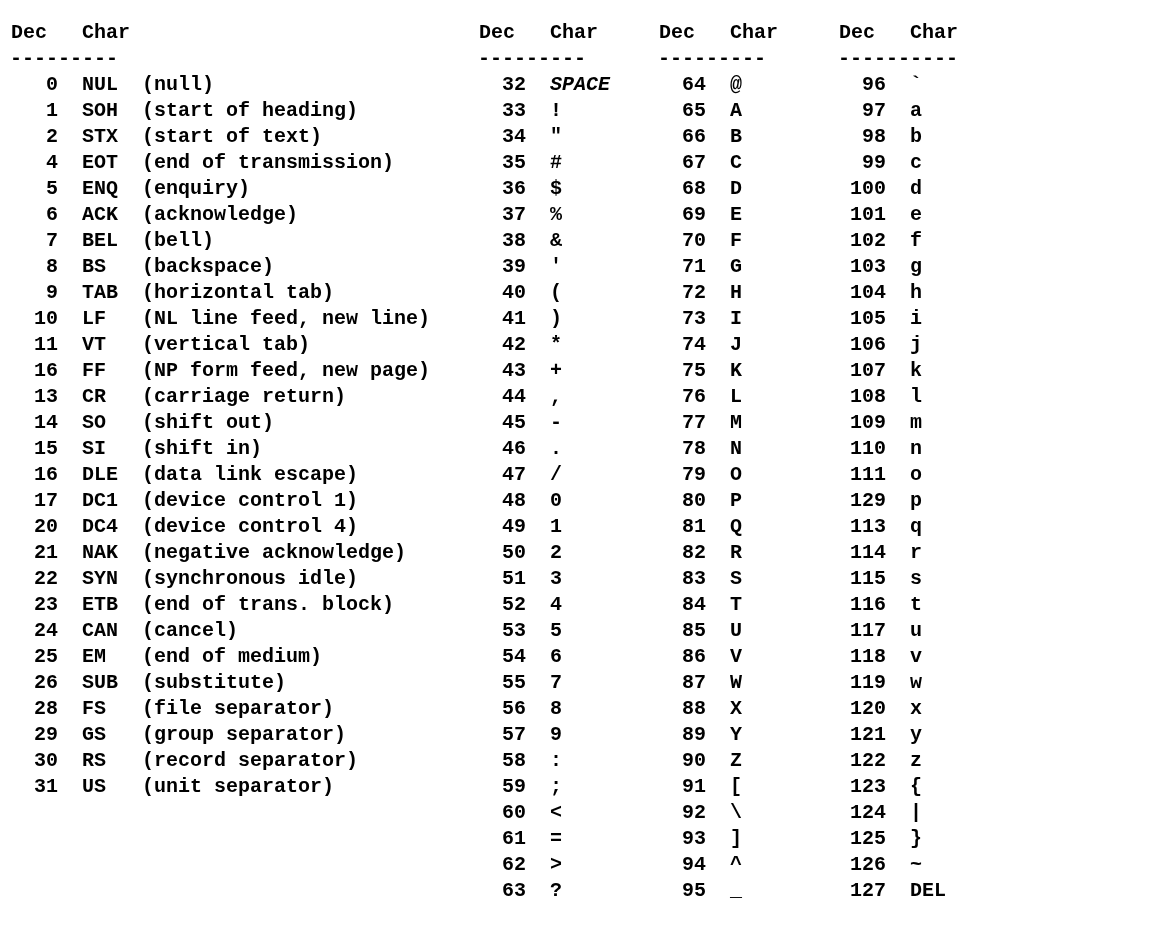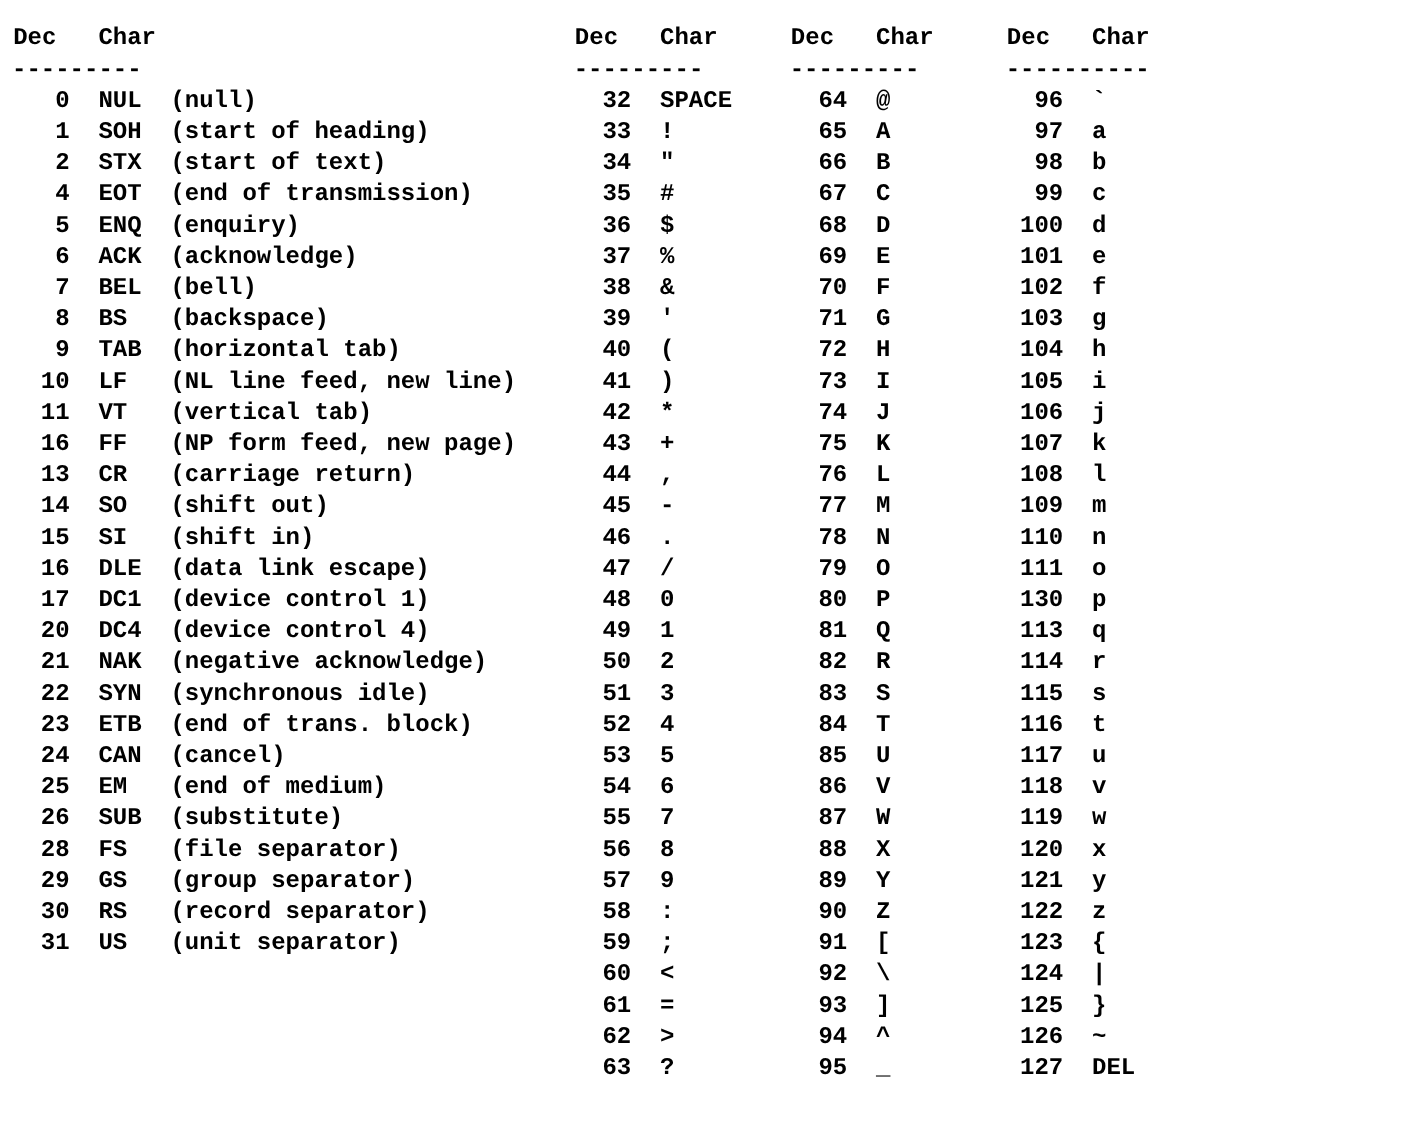--- a/index.html
+++ b/index.html
@@ -75,21 +75,21 @@
       <div class="row"><span class="dec">26</span><span class="gap1"></span><span class="char">SUB</span><span class="gap2"></span><span class="desc">(substitute)</span></div>
       <div class="row"><span class="dec">28</span><span class="gap1"></span><span class="char">FS</span><span class="gap2"></span><span class="desc">(file separator)</span></div>
       <div class="row"><span class="dec">29</span><span class="gap1"></span><span class="char">GS</span><span class="gap2"></span><span class="desc">(group separator)</span></div>
       <div class="row"><span class="dec">30</span><span class="gap1"></span><span class="char">RS</span><span class="gap2"></span><span class="desc">(record separator)</span></div>
       <div class="row"><span class="dec">31</span><span class="gap1"></span><span class="char">US</span><span class="gap2"></span><span class="desc">(unit separator)</span></div>
     </div>
     <div class="intercol">&nbsp;</div>
     <div class="col-group">
       <div class="header-row"><span class="hdr-dec">Dec</span><span class="gap1"></span><span class="hdr-char">Char</span></div>
       <div class="rule-row"><span class="rule">---------</span></div>
-      <div class="row"><span class="dec">32</span><span class="gap1"></span><span class="char" style="width: 6ch;">SPACE</span></div>
+      <div class="row"><span class="dec">32</span><span class="gap1"></span><span class="char" style="width: 6ch; font-style: italic;">SPACE</span></div>
       <div class="row"><span class="dec">33</span><span class="gap1"></span><span class="char" style="width: 6ch;">!</span></div>
       <div class="row"><span class="dec">34</span><span class="gap1"></span><span class="char" style="width: 6ch;">"</span></div>
       <div class="row"><span class="dec">35</span><span class="gap1"></span><span class="char" style="width: 6ch;">#</span></div>
       <div class="row"><span class="dec">36</span><span class="gap1"></span><span class="char" style="width: 6ch;">$</span></div>
       <div class="row"><span class="dec">37</span><span class="gap1"></span><span class="char" style="width: 6ch;">%</span></div>
       <div class="row"><span class="dec">38</span><span class="gap1"></span><span class="char" style="width: 6ch;">&amp;</span></div>
       <div class="row"><span class="dec">39</span><span class="gap1"></span><span class="char" style="width: 6ch;">'</span></div>
       <div class="row"><span class="dec">40</span><span class="gap1"></span><span class="char" style="width: 6ch;">(</span></div>
       <div class="row"><span class="dec">41</span><span class="gap1"></span><span class="char" style="width: 6ch;">)</span></div>
       <div class="row"><span class="dec">42</span><span class="gap1"></span><span class="char" style="width: 6ch;">*</span></div>
@@ -165,21 +165,21 @@
       <div class="row"><span class="dec">102</span><span class="gap1"></span><span class="char" style="width: 6ch;">f</span></div>
       <div class="row"><span class="dec">103</span><span class="gap1"></span><span class="char" style="width: 6ch;">g</span></div>
       <div class="row"><span class="dec">104</span><span class="gap1"></span><span class="char" style="width: 6ch;">h</span></div>
       <div class="row"><span class="dec">105</span><span class="gap1"></span><span class="char" style="width: 6ch;">i</span></div>
       <div class="row"><span class="dec">106</span><span class="gap1"></span><span class="char" style="width: 6ch;">j</span></div>
       <div class="row"><span class="dec">107</span><span class="gap1"></span><span class="char" style="width: 6ch;">k</span></div>
       <div class="row"><span class="dec">108</span><span class="gap1"></span><span class="char" style="width: 6ch;">l</span></div>
       <div class="row"><span class="dec">109</span><span class="gap1"></span><span class="char" style="width: 6ch;">m</span></div>
       <div class="row"><span class="dec">110</span><span class="gap1"></span><span class="char" style="width: 6ch;">n</span></div>
       <div class="row"><span class="dec">111</span><span class="gap1"></span><span class="char" style="width: 6ch;">o</span></div>
-      <div class="row"><span class="dec">130</span><span class="gap1"></span><span class="char" style="width: 6ch;">p</span></div>
+      <div class="row"><span class="dec">129</span><span class="gap1"></span><span class="char" style="width: 6ch;">p</span></div>
       <div class="row"><span class="dec">113</span><span class="gap1"></span><span class="char" style="width: 6ch;">q</span></div>
       <div class="row"><span class="dec">114</span><span class="gap1"></span><span class="char" style="width: 6ch;">r</span></div>
       <div class="row"><span class="dec">115</span><span class="gap1"></span><span class="char" style="width: 6ch;">s</span></div>
       <div class="row"><span class="dec">116</span><span class="gap1"></span><span class="char" style="width: 6ch;">t</span></div>
       <div class="row"><span class="dec">117</span><span class="gap1"></span><span class="char" style="width: 6ch;">u</span></div>
       <div class="row"><span class="dec">118</span><span class="gap1"></span><span class="char" style="width: 6ch;">v</span></div>
       <div class="row"><span class="dec">119</span><span class="gap1"></span><span class="char" style="width: 6ch;">w</span></div>
       <div class="row"><span class="dec">120</span><span class="gap1"></span><span class="char" style="width: 6ch;">x</span></div>
       <div class="row"><span class="dec">121</span><span class="gap1"></span><span class="char" style="width: 6ch;">y</span></div>
       <div class="row"><span class="dec">122</span><span class="gap1"></span><span class="char" style="width: 6ch;">z</span></div>

